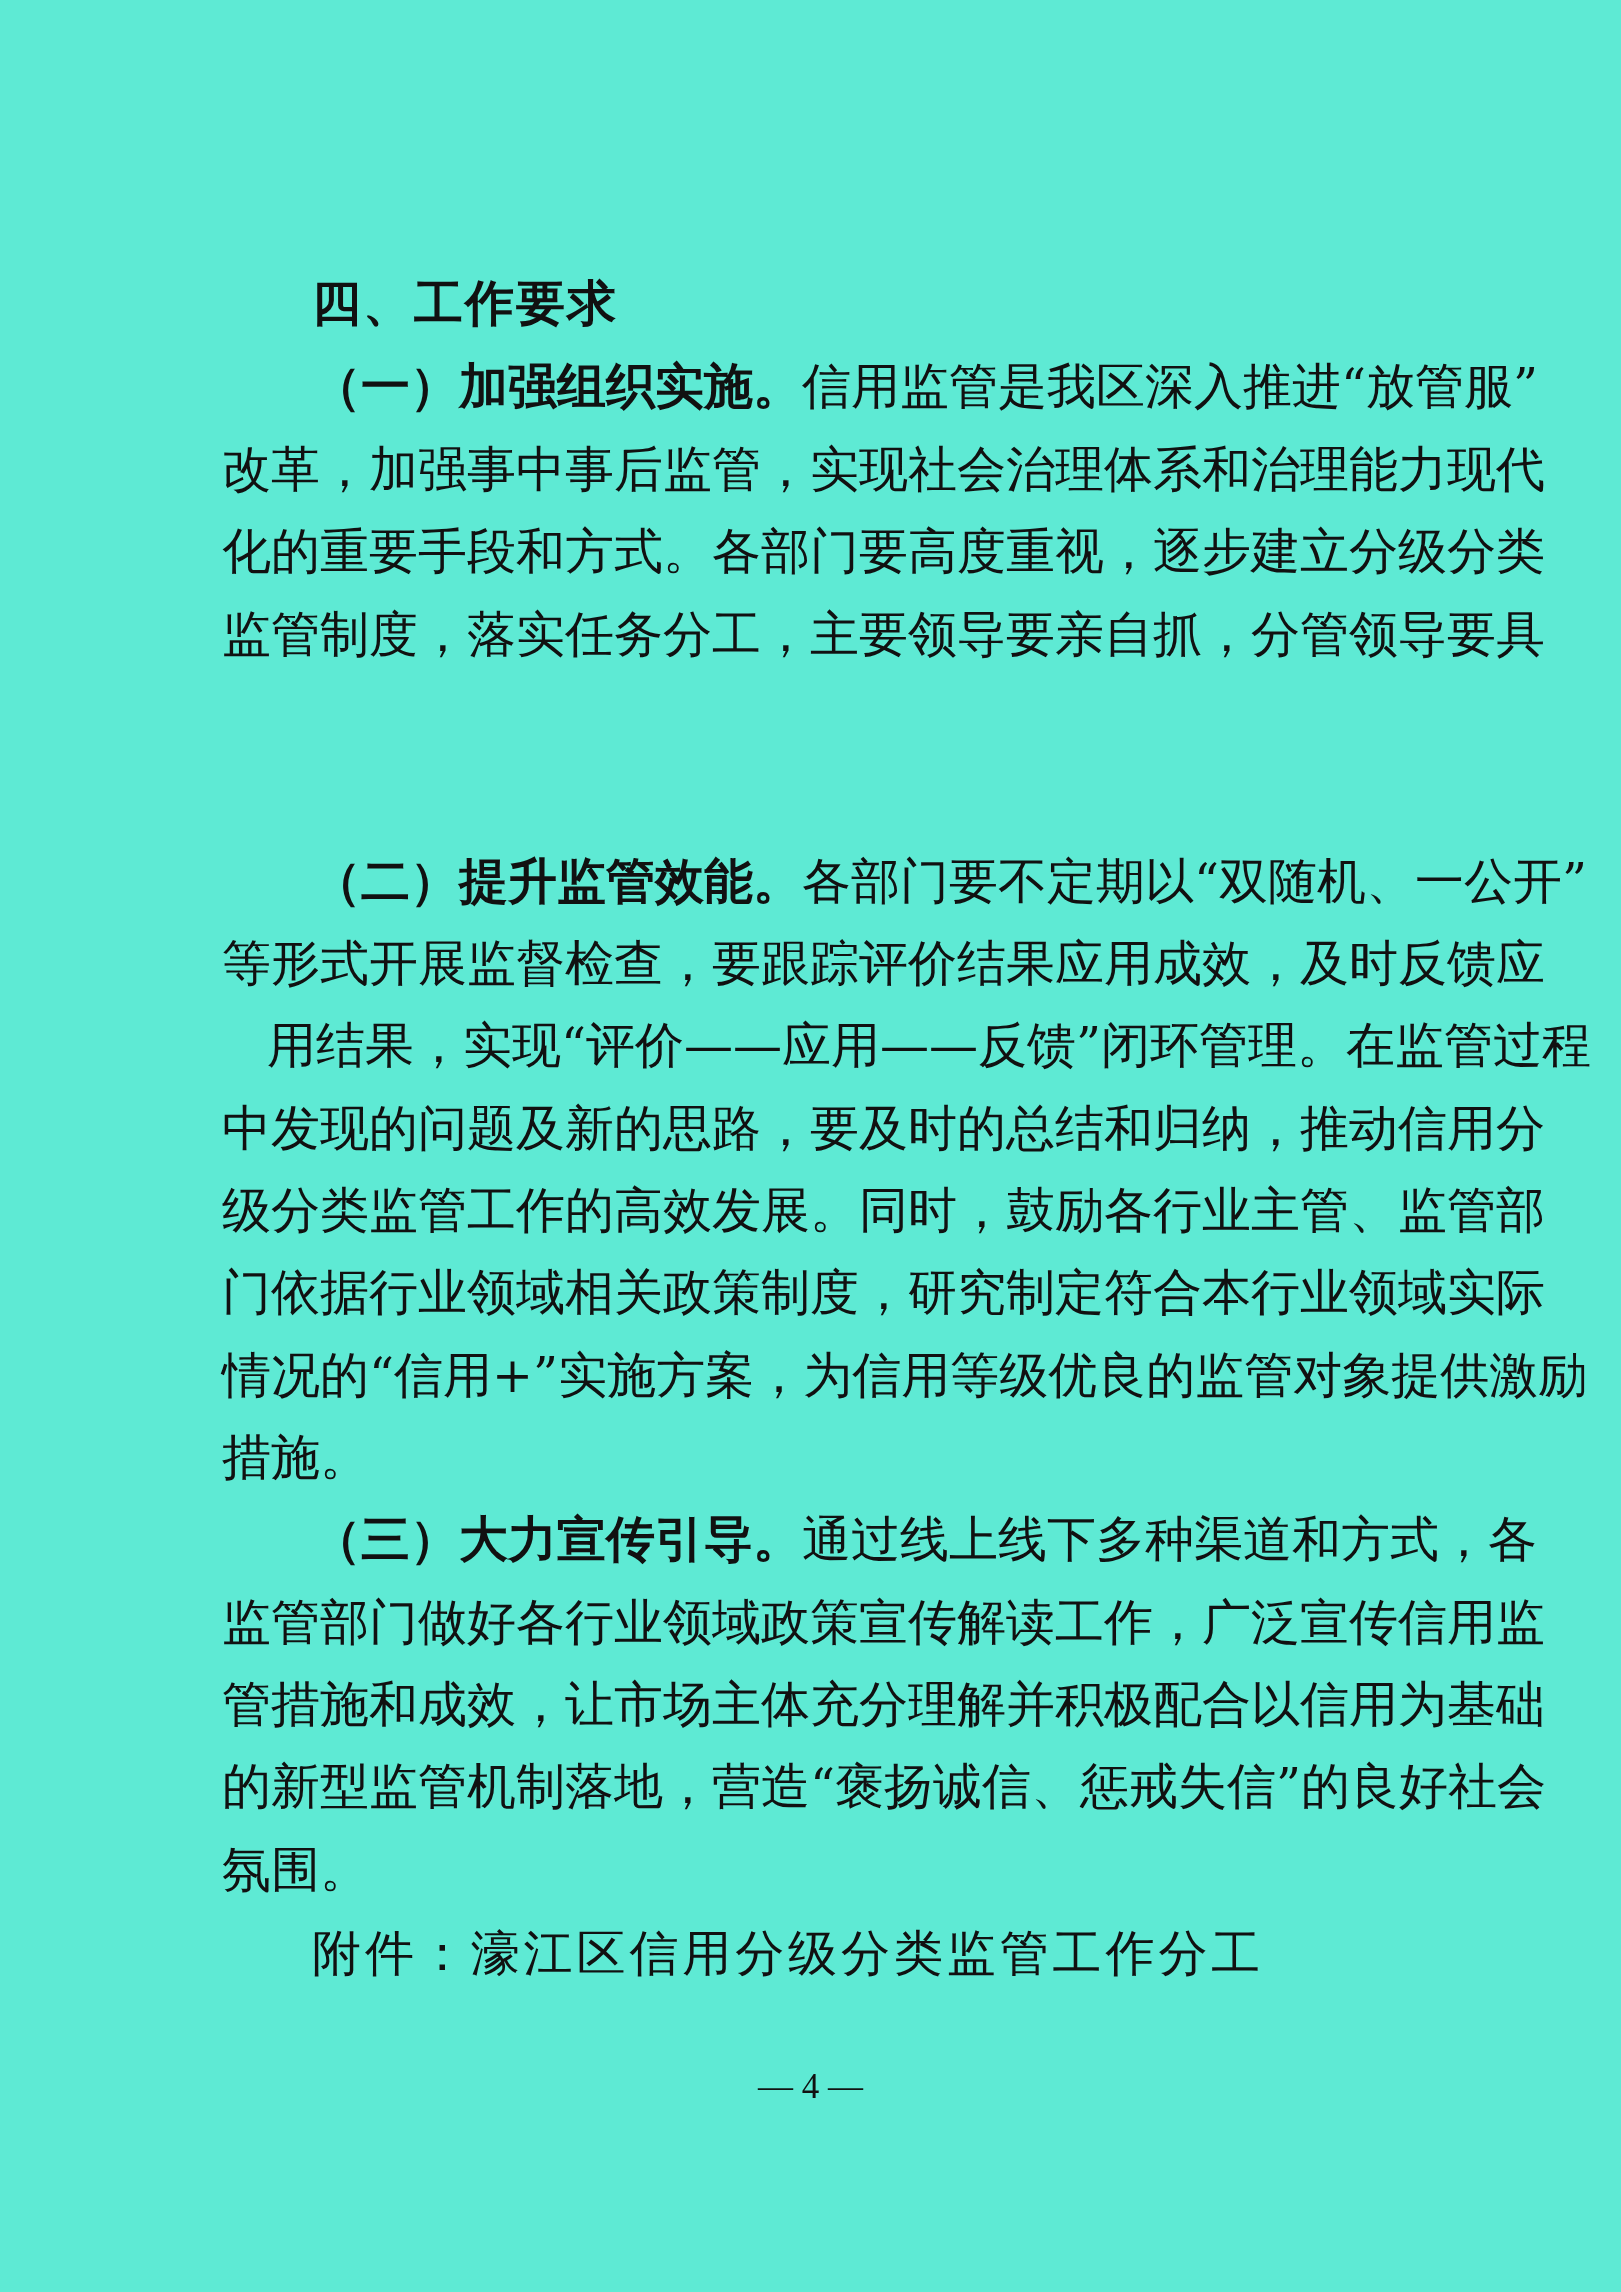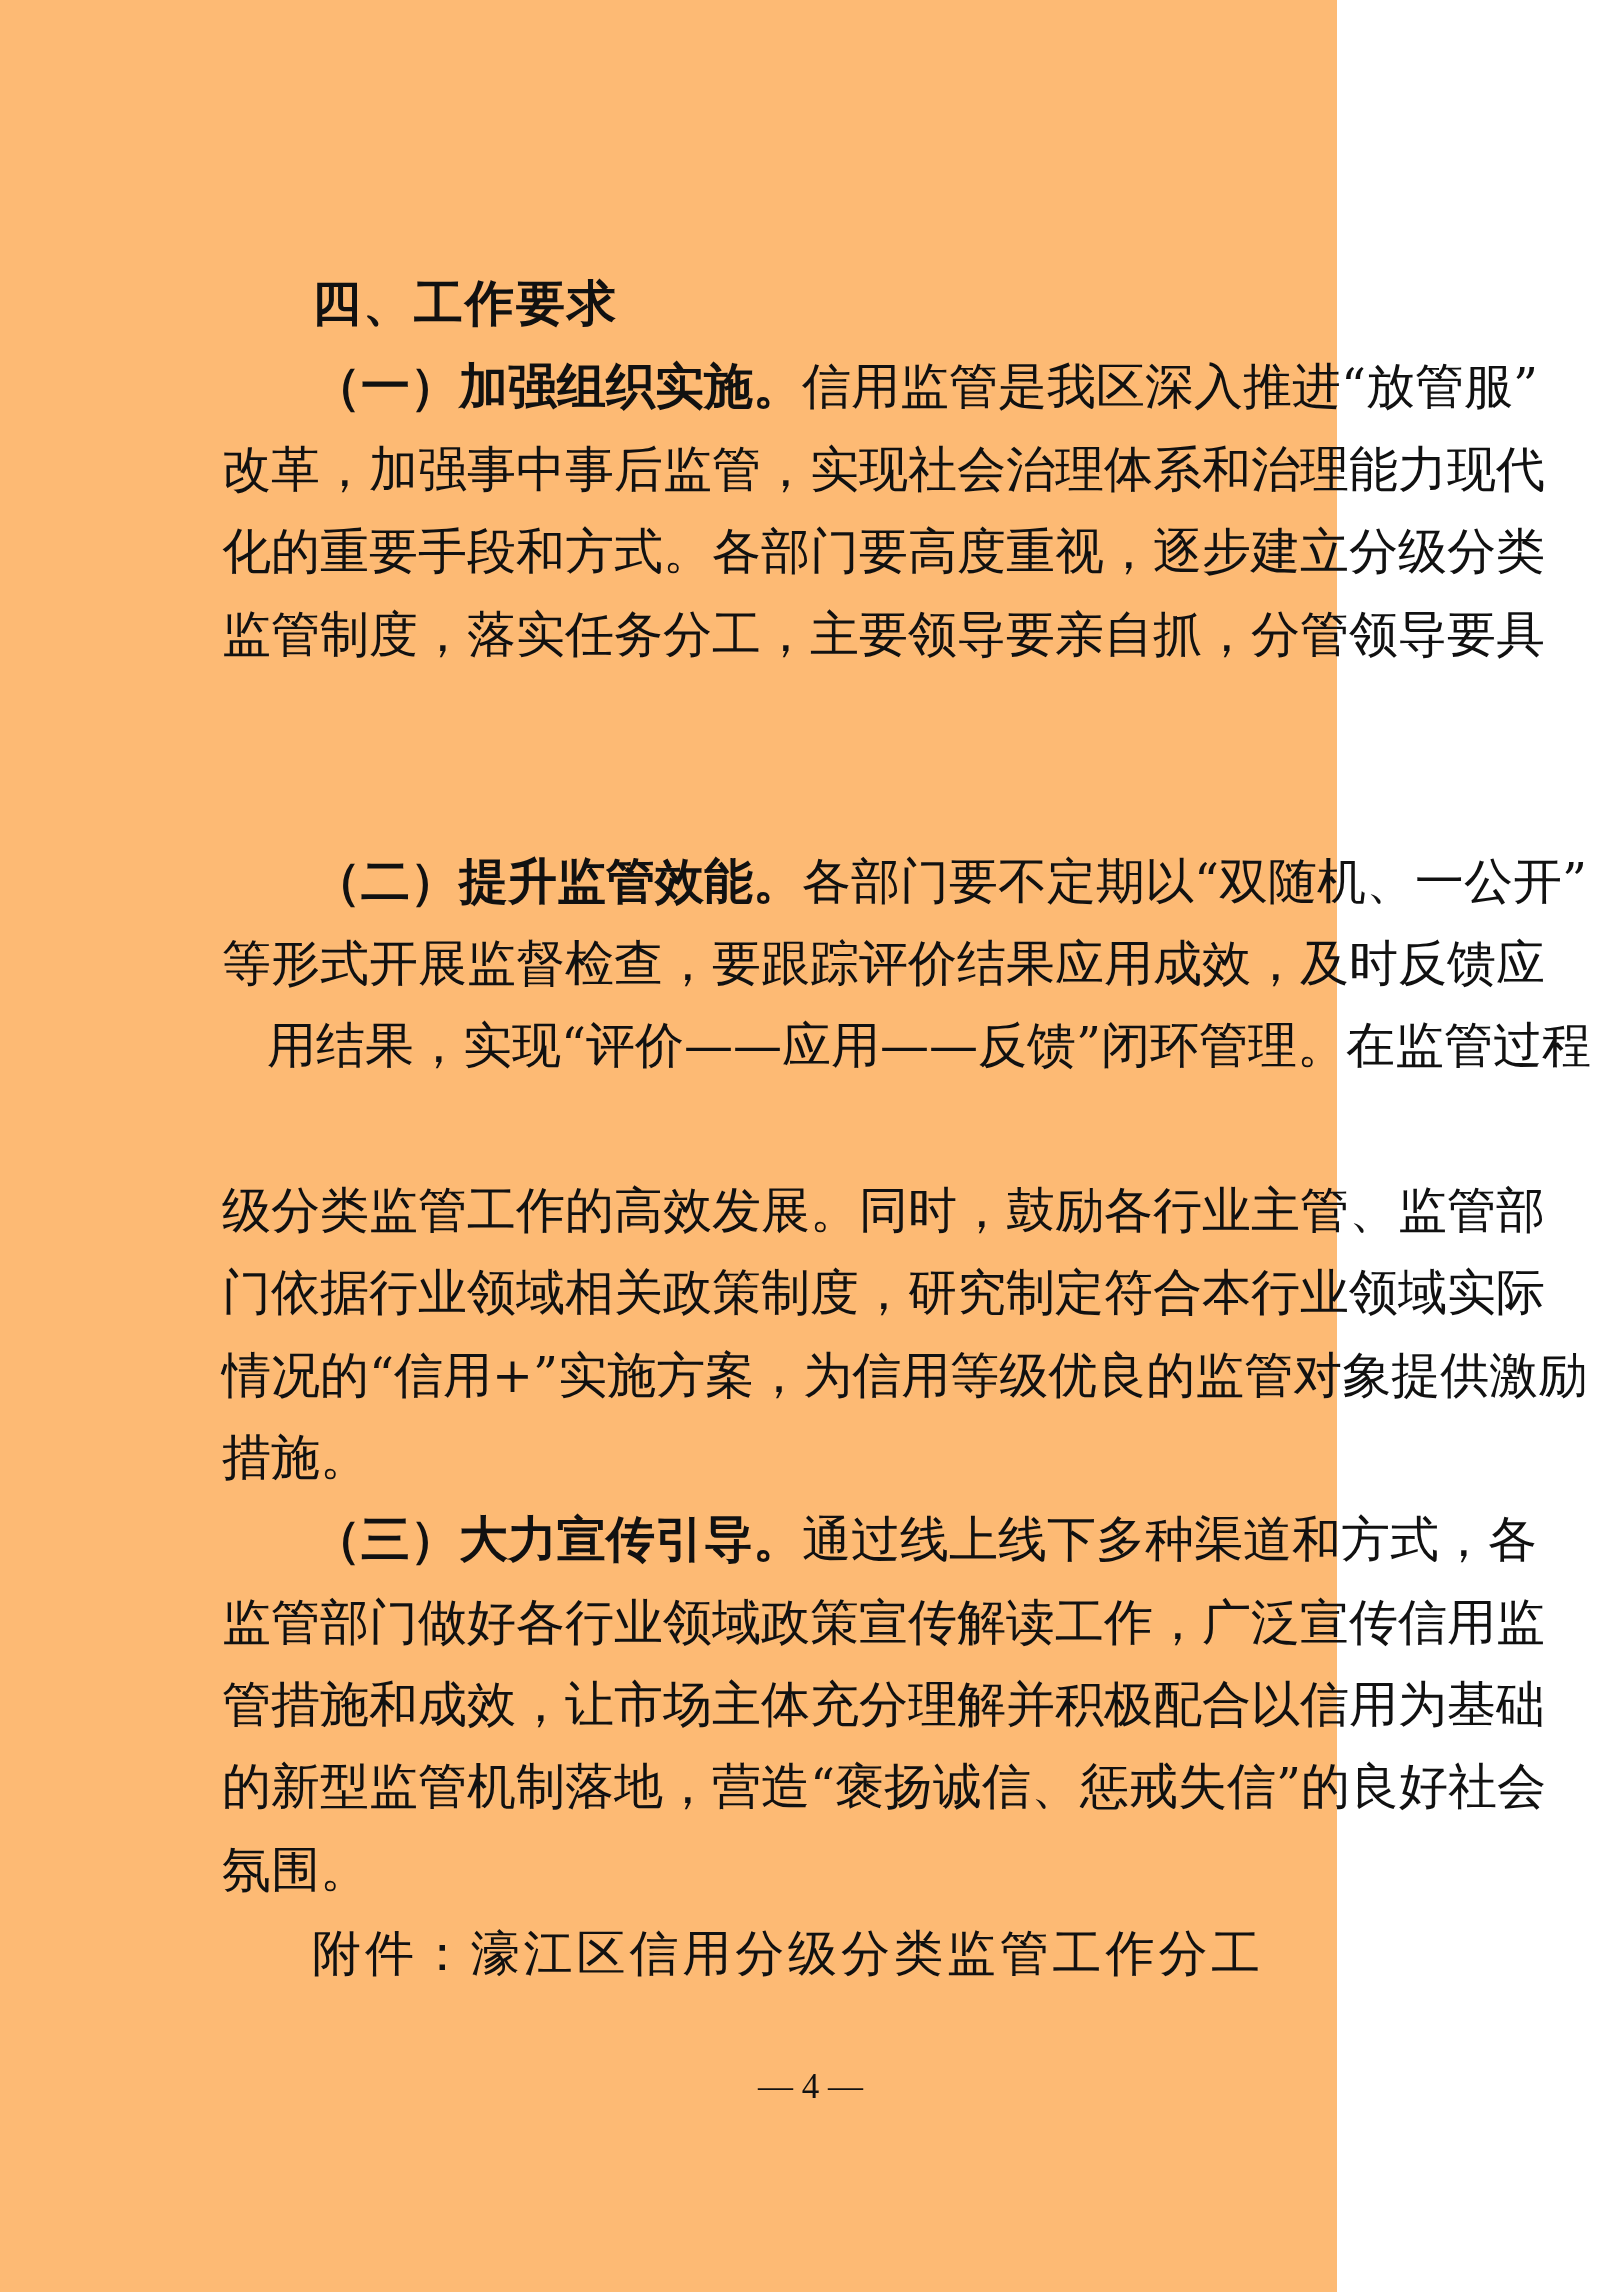--- a/index.html
+++ b/index.html
@@ -1,17 +1,17 @@
 <!DOCTYPE html>
 <html><head>
 <meta charset="utf-8">
 <style>
   html, body { margin: 0; padding: 0; background: #ffffff; }
   body { width: 1621px; height: 2293px; position: relative; overflow: hidden; }
-  .page { position: absolute; left: 0; top: 0; width: 1337px; height: 2293px; background: #fdba74; }
+  .page { position: absolute; left: 0; top: 0; width: 1621px; height: 2293px; background: #5eead4; }
   .line {
     position: absolute;
     left: 222px;
     width: 1202px;
     font-family: "DejaVu Serif", "Liberation Serif", serif;
     font-size: 49px;
     line-height: 59px;
     color: #111;
     white-space: nowrap;
     text-align: justify;
@@ -60,20 +60,21 @@
   <div class="heading" style="top:274px;">四、工作要求</div>
 
   <div class="line indent" style="top:357px;"><span class="sub">（一）加强组织实施。</span><span>信用监管是我区深入推进“放管服”</span></div>
   <div class="line" style="top:440px;">改革，加强事中事后监管，实现社会治理体系和治理能力现代</div>
   <div class="line" style="top:522px;">化的重要手段和方式。各部门要高度重视，逐步建立分级分类</div>
   <div class="line" style="top:605px;">监管制度，落实任务分工，主要领导要亲自抓，分管领导要具</div>
 
   <div class="line indent" style="top:852px;"><span class="sub">（二）提升监管效能。</span><span>各部门要不定期以“双随机、一公开”</span></div>
   <div class="line" style="top:934px;">等形式开展监督检查，要跟踪评价结果应用成效，及时反馈应</div>
   <div class="line" style="top:1016px;margin-left:45px;">用结果，实现“评价——应用——反馈”闭环管理。在监管过程</div>
+  <div class="line" style="top:1099px;">中发现的问题及新的思路，要及时的总结和归纳，推动信用分</div>
   <div class="line" style="top:1181px;">级分类监管工作的高效发展。同时，鼓励各行业主管、监管部</div>
   <div class="line" style="top:1263px;">门依据行业领域相关政策制度，研究制定符合本行业领域实际</div>
   <div class="line" style="top:1346px;">情况的“信用+”实施方案，为信用等级优良的监管对象提供激励</div>
   <div class="line last" style="top:1428px;">措施。</div>
 
   <div class="line indent" style="top:1510px;"><span class="sub">（三）大力宣传引导。</span><span>通过线上线下多种渠道和方式，各</span></div>
   <div class="line" style="top:1593px;">监管部门做好各行业领域政策宣传解读工作，广泛宣传信用监</div>
   <div class="line" style="top:1675px;">管措施和成效，让市场主体充分理解并积极配合以信用为基础</div>
   <div class="line" style="top:1757px;">的新型监管机制落地，营造“褒扬诚信、惩戒失信”的良好社会</div>
   <div class="line last" style="top:1840px;">氛围。</div>

